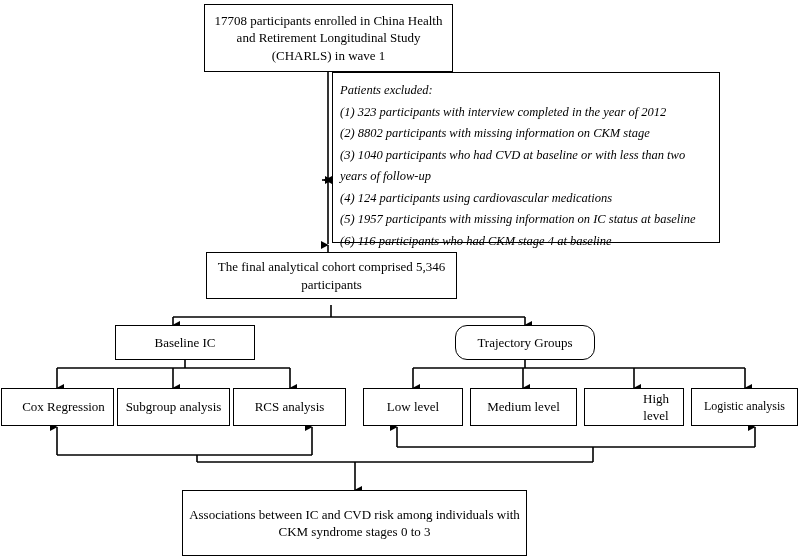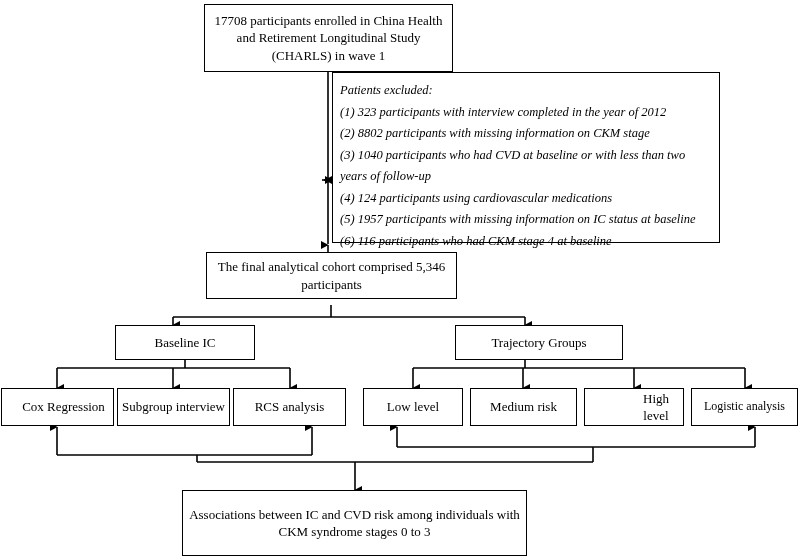--- a/index.html
+++ b/index.html
@@ -39,21 +39,21 @@
     display: block;
     padding: 0 4px;
     white-space: pre-line;
   }
   .box-top        { left: 204px; top: 4px;   width: 249px; height: 68px;  font-size: 13px; }
   .box-excluded   { left: 332px; top: 72px;  width: 388px; height: 171px; font-size: 12.5px;
                     align-items: flex-start; justify-content: flex-start; text-align: left; font-style: italic; }
   .box-excluded .txt { padding: 7px 6px 0 7px; line-height: 1.72; white-space: pre-line; }
   .box-cohort     { left: 206px; top: 252px; width: 251px; height: 47px;  font-size: 13px; }
   .box-baseline   { left: 115px; top: 325px; width: 140px; height: 35px;  font-size: 13px; }
-  .box-trajectory { left: 455px; top: 325px; width: 168px; height: 35px;  font-size: 13px; }
+  .box-trajectory { left: 455px; top: 325px; width: 140px; height: 35px;  font-size: 13px; border-radius: 12px; }
 
   .box-cox        { left: 1px;   top: 388px; width: 113px; height: 38px;  font-size: 13px; padding-left: 12px; }
   .box-subgroup   { left: 117px; top: 388px; width: 113px; height: 38px;  font-size: 13px; }
   .box-rcs        { left: 233px; top: 388px; width: 113px; height: 38px;  font-size: 13px; }
   .box-low        { left: 363px; top: 388px; width: 100px; height: 38px;  font-size: 13px; }
   .box-medium     { left: 470px; top: 388px; width: 107px; height: 38px;  font-size: 13px; }
   .box-high       { left: 584px; top: 388px; width: 100px; height: 38px;  font-size: 13px; padding-left: 44px; }
   .box-logistic   { left: 691px; top: 388px; width: 107px; height: 38px;  font-size: 12px; }
 
   .box-final      { left: 182px; top: 490px; width: 345px; height: 66px;  font-size: 13px; }
@@ -145,33 +145,33 @@
 
   <div class="box box-trajectory">
     <span class="txt">Trajectory Groups</span>
   </div>
 
   <div class="box box-cox">
     <span class="txt">Cox Regression</span>
   </div>
 
   <div class="box box-subgroup">
-    <span class="txt">Subgroup interview</span>
+    <span class="txt">Subgroup analysis</span>
   </div>
 
   <div class="box box-rcs">
     <span class="txt">RCS analysis</span>
   </div>
 
   <div class="box box-low">
     <span class="txt">Low level</span>
   </div>
 
   <div class="box box-medium">
-    <span class="txt">Medium risk</span>
+    <span class="txt">Medium level</span>
   </div>
 
   <div class="box box-high">
     <span class="txt">High level</span>
   </div>
 
   <div class="box box-logistic">
     <span class="txt">Logistic analysis</span>
   </div>
 

